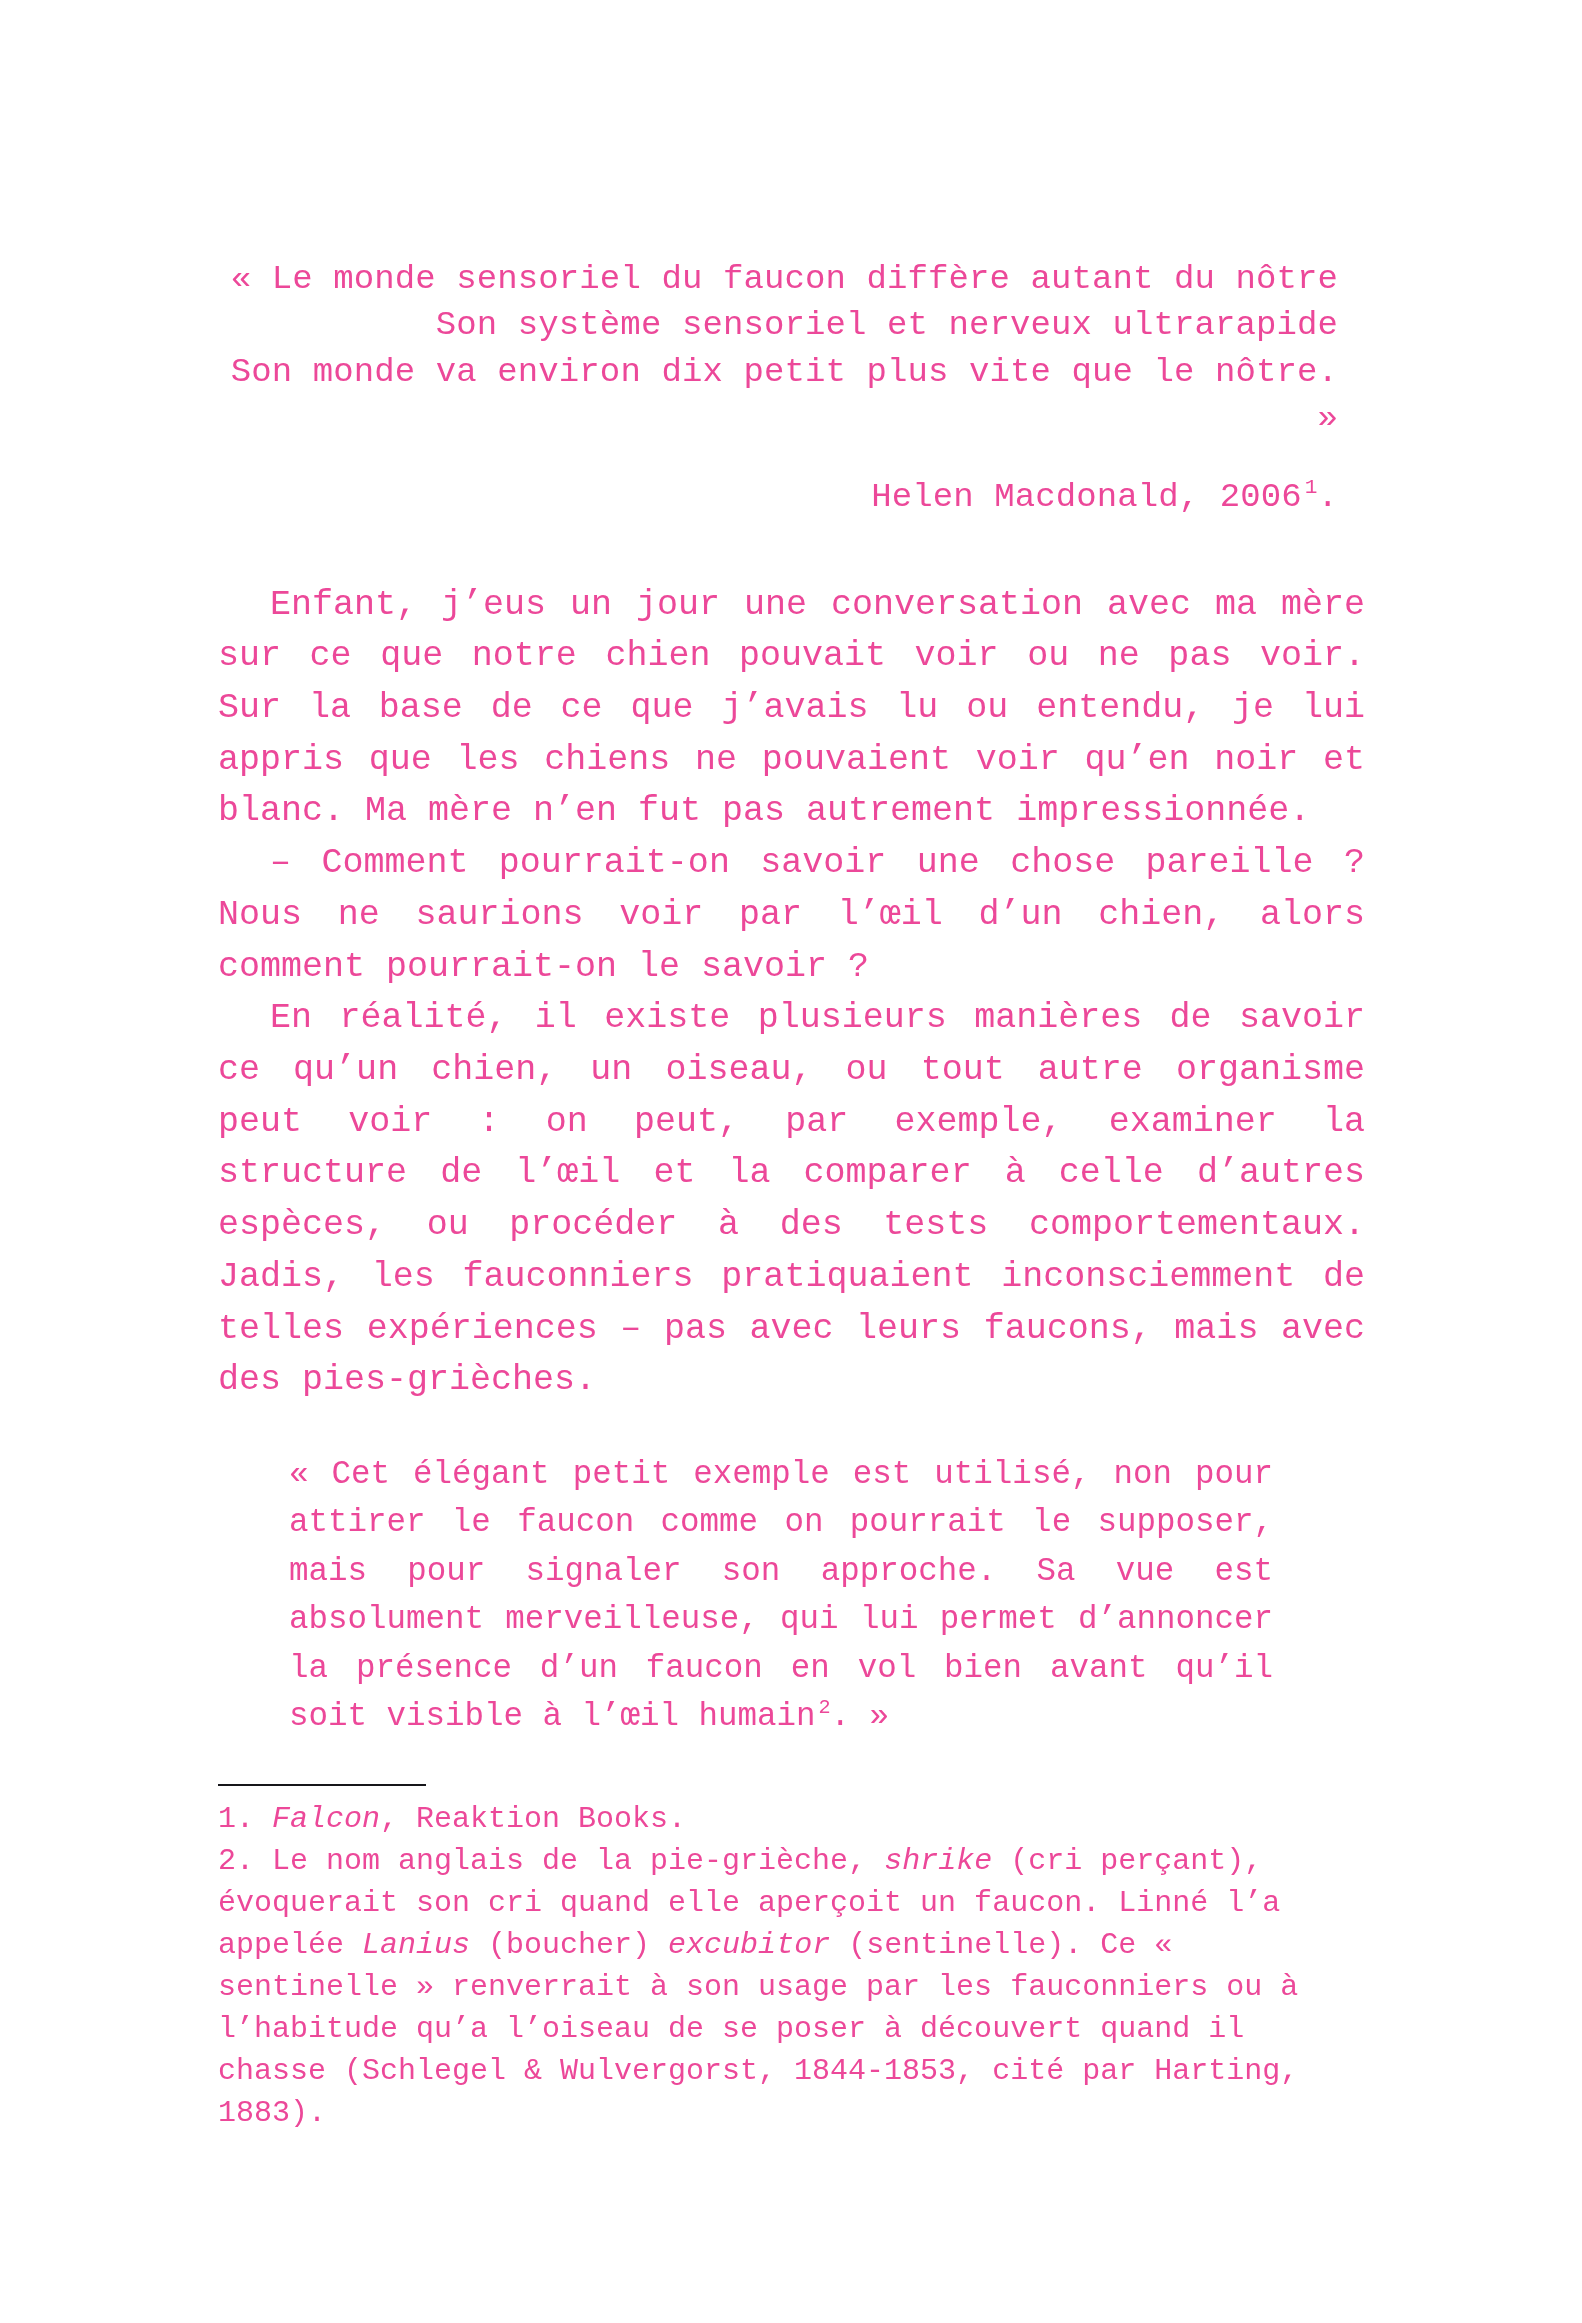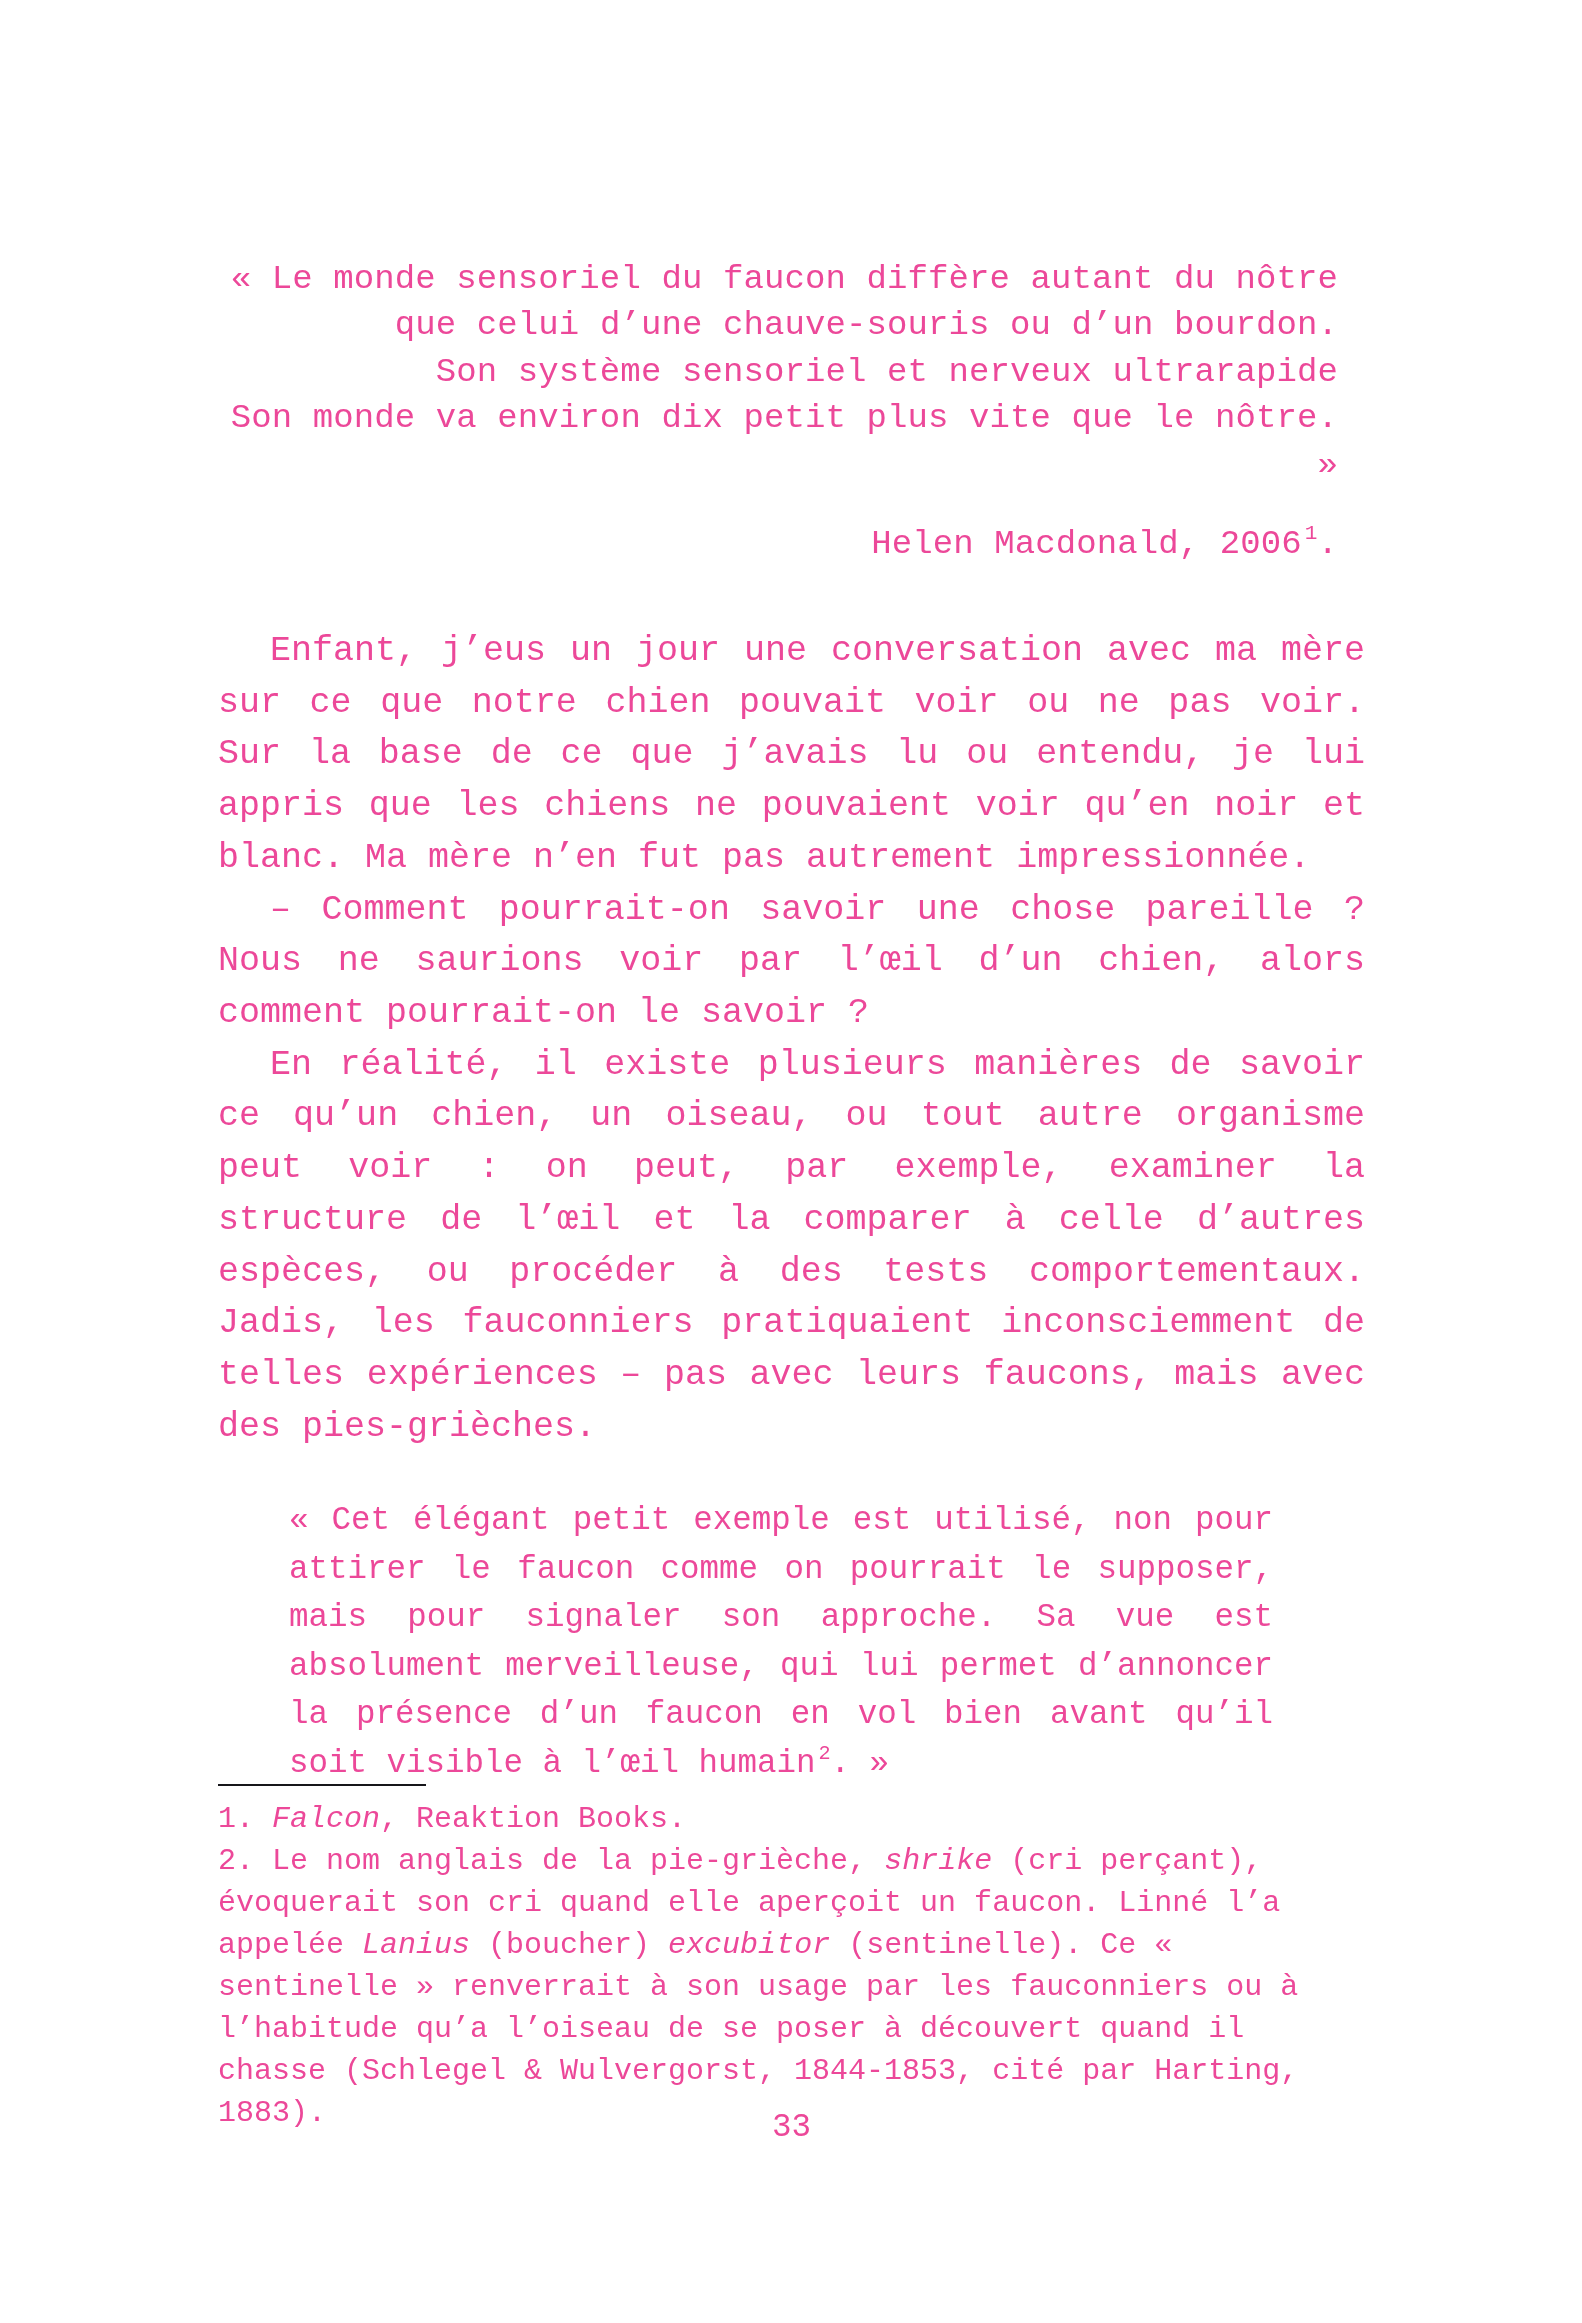--- a/index.html
+++ b/index.html
@@ -121,21 +121,20 @@
 </style>
 </head>
 <body>
 
 <div class="page">
 
   <div class="text-column">
 
     <div class="epigraph">
       <span class="eline">« Le monde sensoriel du faucon diffère autant du nôtre</span>
-      <span class="eline">que celui d’une chauve-souris ou d’un bourdon.</span>
       <span class="eline">Son système sensoriel et nerveux ultrarapide</span>
       <span class="eline">Son monde va environ dix petit plus vite que le nôtre. »</span>
       <span class="epigraph-attrib"><span>Helen Macdonald, 2006</span><sup class="fn-ref">1</sup><span>.</span></span>
     </div>
 
     <div class="body-block">
       <p>Enfant, j’eus un jour une conversation avec ma mère sur ce que notre chien pouvait voir ou ne pas voir. Sur la base de ce que j’avais lu ou entendu, je lui appris que les chiens ne pouvaient voir qu’en noir et blanc. Ma mère n’en fut pas autrement impressionnée.</p>
       <p>– Comment pourrait-on savoir une chose pareille ? Nous ne saurions voir par l’œil d’un chien, alors comment pourrait-on le savoir ?</p>
       <p>En réalité, il existe plusieurs manières de savoir ce qu’un chien, un oiseau, ou tout autre organisme peut voir : on peut, par exemple, examiner la structure de l’œil et la comparer à celle d’autres espèces, ou procéder à des tests comportementaux. Jadis, les fauconniers pratiquaient inconsciemment de telles expériences – pas avec leurs faucons, mais avec des pies-grièches.</p>
     </div>
@@ -145,16 +144,15 @@
     </div>
 
   </div>
 
   <div class="footnotes">
     <div class="fn-rule"></div>
     <p><span>1.</span> <span><i>Falcon</i><span>, Reaktion Books.</span></span></p>
     <p class="fn-last"><span>2.</span> <span><span>Le nom anglais de la pie-grièche, </span><i>shrike</i><span> (cri perçant), évoquerait son cri quand elle aperçoit un faucon. Linné l’a appelée </span><i>Lanius</i><span> (boucher) </span><i>excubitor</i><span> (sentinelle). Ce « sentinelle » renverrait à son usage par les fauconniers ou à l’habitude qu’a l’oiseau de se poser à découvert quand il chasse (Schlegel &amp; Wulvergorst, 1844-1853, cité par Harting, 1883).</span></span></p>
   </div>
 
-  <div class="folio">33</div>
 
 </div>
 
 
 </body></html>

